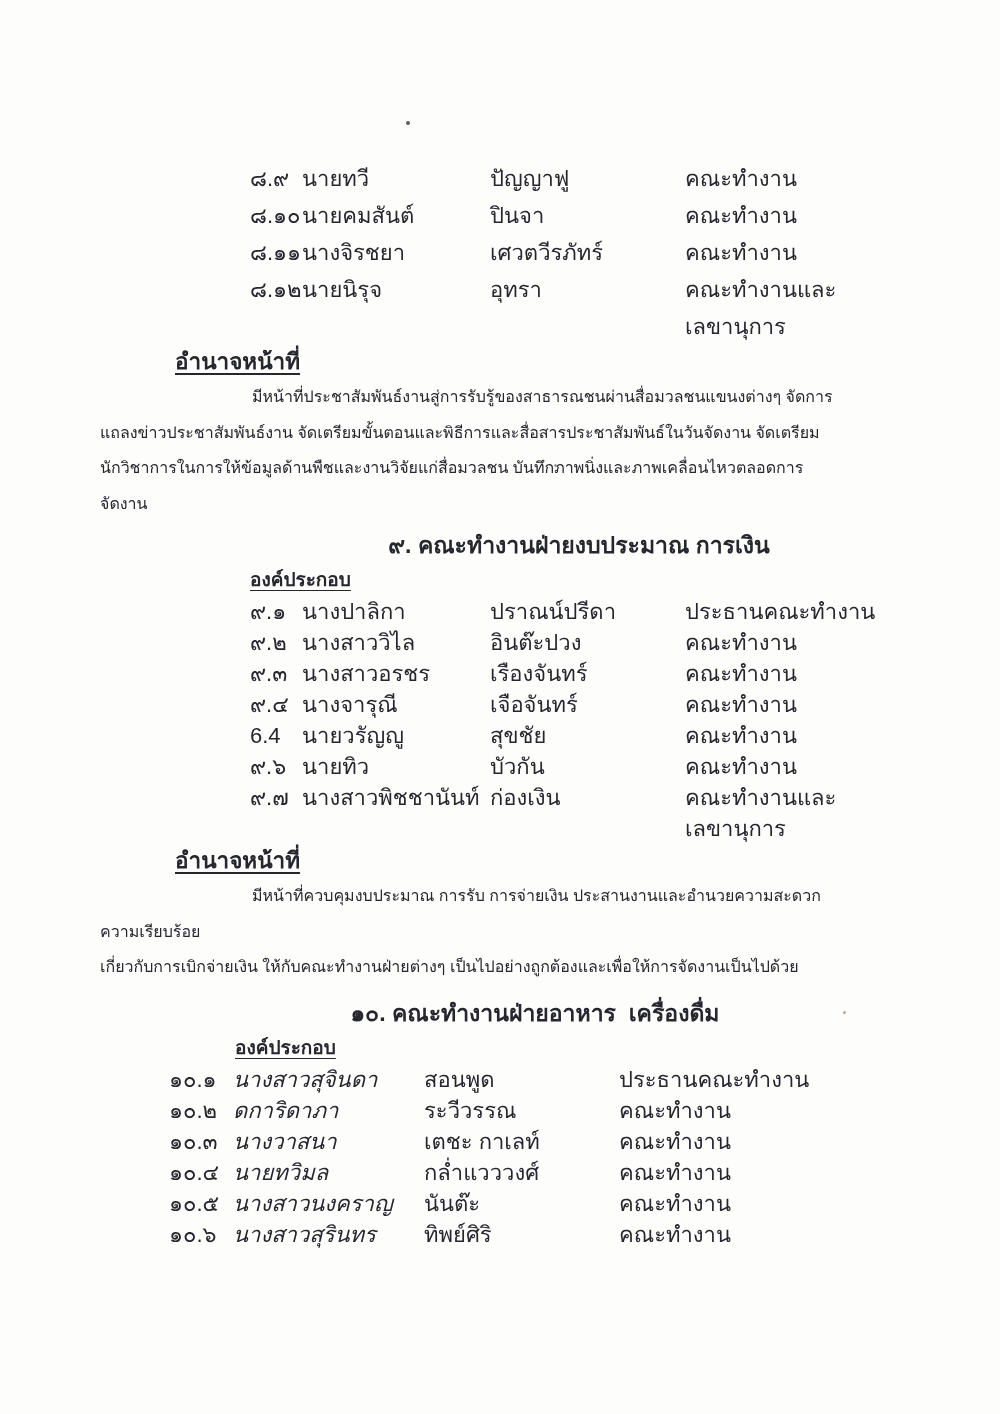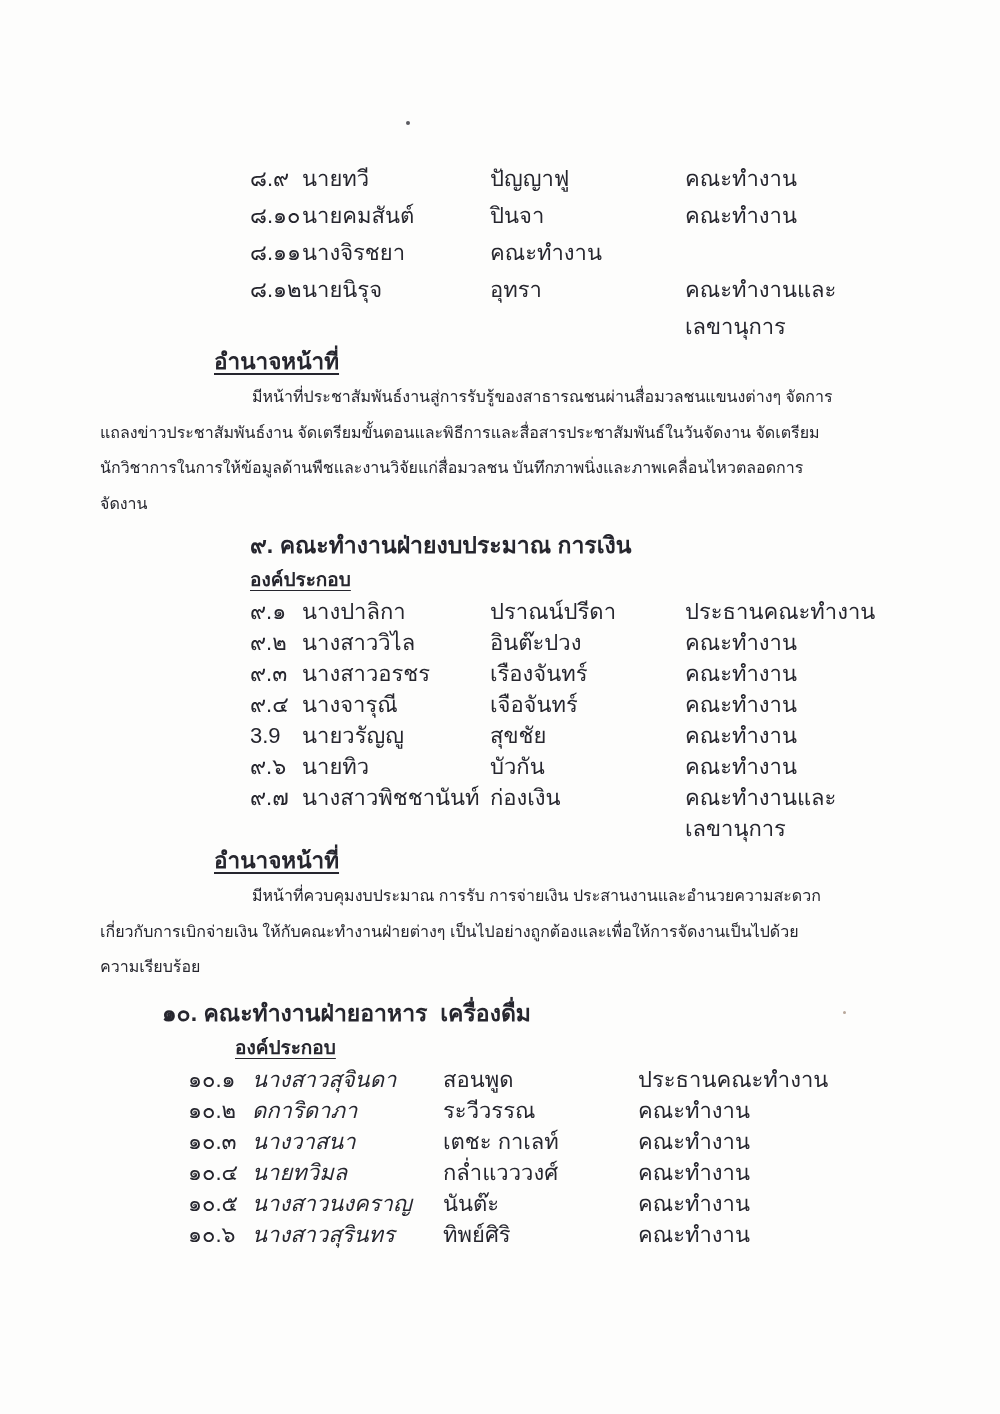--- a/index.html
+++ b/index.html
@@ -15,30 +15,30 @@
     overflow:hidden;
   }
   section{display:block;}
   
   .mrow{display:flex;margin-left:150px;line-height:31px;font-size:22px;white-space:pre-wrap;}
   .sec8 .mrow{line-height:37px;}
   .mnum{width:52px;flex:none;}
   .mname{width:188px;flex:none;}
   .msur{width:195px;flex:none;}
   .mrole{flex:1;}
-  .sec10 .mrow{margin-left:88px;}
+  .sec10 .mrow{margin-left:69px;}
   .sec10 .mnum{width:64px;}
   .sec10 .mname{width:191px;font-style:italic;}
   
-  .sec-title{margin-left:150px;font-weight:bold;font-size:23px;line-height:36px;white-space:pre-wrap;}
+  .sec-title{margin-left:150px;font-weight:bold;font-size:23px;line-height:36px;white-space:pre-wrap;text-align:center;}
   .sec10 .sec-title{margin-left:62px;}
   .comp-head{margin-left:150px;font-weight:bold;font-size:19px;line-height:33px;
     text-decoration:underline;text-underline-offset:4px;}
   .sec10 .comp-head{margin-left:135px;}
-  .duty-head{margin-left:114px;font-weight:bold;font-size:22.5px;line-height:34px;
+  .duty-head{margin-left:75px;font-weight:bold;font-size:22.5px;line-height:34px;
     text-decoration:underline;text-underline-offset:4px;}
   
   .pline{font-size:16px;line-height:35.5px;white-space:pre-wrap;}
   .pline.first{padding-left:152px;}
   .sec9-block{margin-top:6px;}
   .sec10-block{margin-top:10px;}
   
   .speck{position:absolute;border-radius:50%;}
   .speck.s1{left:406px;top:121px;width:4px;height:4px;background:#5a5a60;}
   .speck.s2{left:554px;top:464px;width:3px;height:3px;background:#9a9aa0;}
@@ -61,20 +61,21 @@
     </div>
     <div class="mrow">
       <span class="mnum">๘.๑๐</span>
       <span class="mname">นายคมสันต์</span>
       <span class="msur">ปินจา</span>
       <span class="mrole">คณะทำงาน</span>
     </div>
     <div class="mrow">
       <span class="mnum">๘.๑๑</span>
       <span class="mname">นางจิรชยา</span>
+      <span class="msur">เศวตวีรภัทร์</span>
       <span class="mrole">คณะทำงาน</span>
     </div>
     <div class="mrow">
       <span class="mnum">๘.๑๒</span>
       <span class="mname">นายนิรุจ</span>
       <span class="msur">อุทรา</span>
       <span class="mrole">คณะทำงานและเลขานุการ</span>
     </div>
     <div class="duty-head">อำนาจหน้าที่</div>
     <div class="para">
@@ -106,42 +107,42 @@
       <span class="msur">เรืองจันทร์</span>
       <span class="mrole">คณะทำงาน</span>
     </div>
     <div class="mrow">
       <span class="mnum">๙.๔</span>
       <span class="mname">นางจารุณี</span>
       <span class="msur">เจือจันทร์</span>
       <span class="mrole">คณะทำงาน</span>
     </div>
     <div class="mrow">
-      <span class="mnum">3.9</span>
+      <span class="mnum">6.4</span>
       <span class="mname">นายวรัญญู</span>
       <span class="msur">สุขชัย</span>
       <span class="mrole">คณะทำงาน</span>
     </div>
     <div class="mrow">
       <span class="mnum">๙.๖</span>
       <span class="mname">นายทิว</span>
       <span class="msur">บัวกัน</span>
       <span class="mrole">คณะทำงาน</span>
     </div>
     <div class="mrow">
       <span class="mnum">๙.๗</span>
       <span class="mname">นางสาวพิชชานันท์</span>
       <span class="msur">ก่องเงิน</span>
       <span class="mrole">คณะทำงานและเลขานุการ</span>
     </div>
     <div class="duty-head">อำนาจหน้าที่</div>
     <div class="para">
       <div class="pline first">มีหน้าที่ควบคุมงบประมาณ การรับ การจ่ายเงิน ประสานงานและอำนวยความสะดวก</div>
+      <div class="pline">ความเรียบร้อย</div>
       <div class="pline">เกี่ยวกับการเบิกจ่ายเงิน ให้กับคณะทำงานฝ่ายต่างๆ เป็นไปอย่างถูกต้องและเพื่อให้การจัดงานเป็นไปด้วย</div>
-      <div class="pline">ความเรียบร้อย</div>
     </div>
   </section>
 
   <section class="sec10 sec10-block">
     <div class="sec-title">๑๐. คณะทำงานฝ่ายอาหาร  เครื่องดื่ม</div>
     <div class="comp-head">องค์ประกอบ</div>
     <div class="mrow">
       <span class="mnum">๑๐.๑</span>
       <span class="mname">นางสาวสุจินดา</span>
       <span class="msur">สอนพูด</span>

